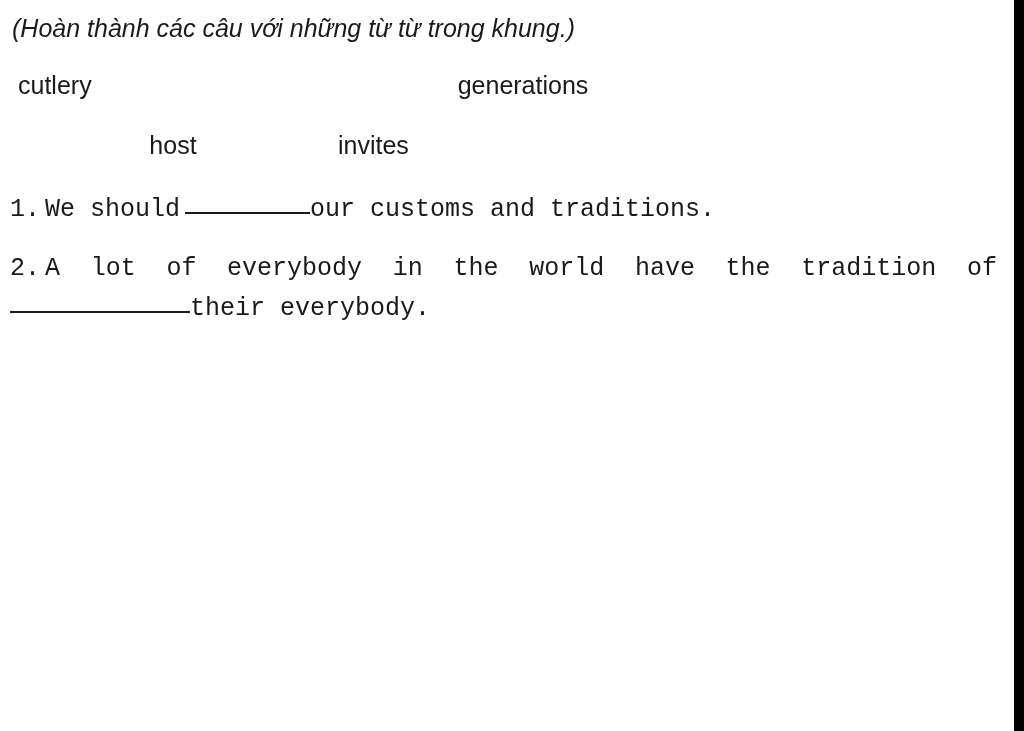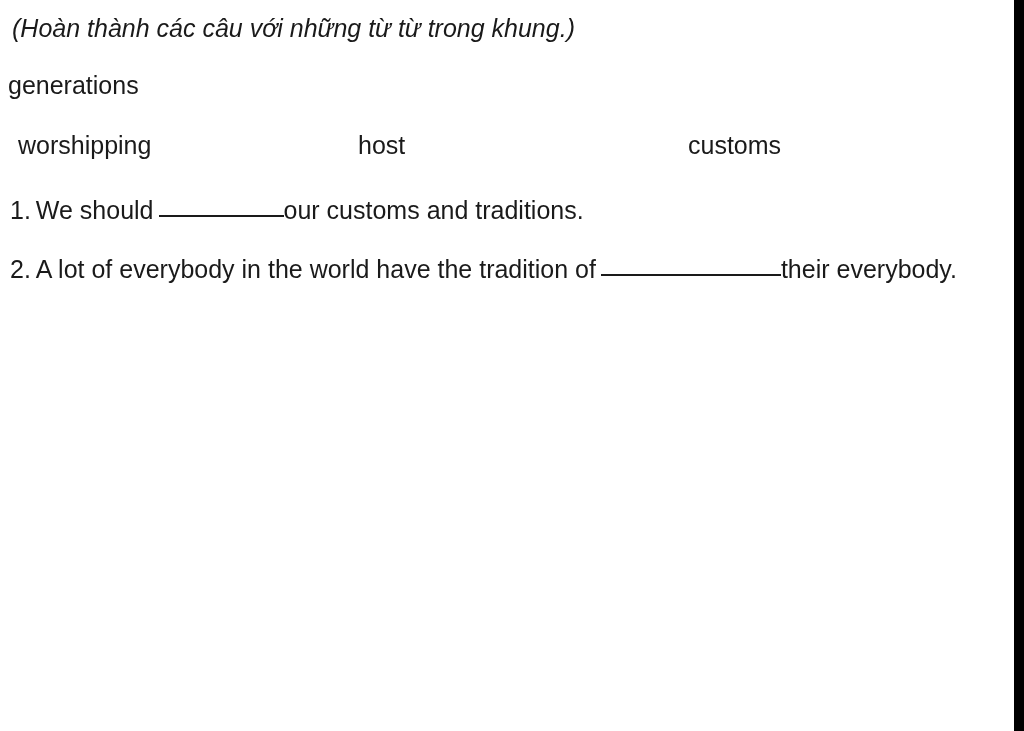--- a/index.html
+++ b/index.html
@@ -42,25 +42,26 @@
   }
   .wordbank-row {
     display: flex;
     margin-bottom: 30px;
   }
   .wordbank-cell {
     font-size: 25px;
     line-height: 30px;
   }
   .wordbank-cell.c1 { width: 340px; padding-left: 10px; }
-  .wordbank-cell.c2 { width: 330px; }
+  .wordbank-cell.c2 { width: 330px; text-align: center; }
   .wordbank-cell.c3 { width: 300px; }
 
   .questions {
     margin-top: 28px;
+    font-family: Liberation Mono, monospace;
   }
   .q {
     font-size: 25px;
     line-height: 40px;
     margin-bottom: 19px;
     padding-left: 2px;
   }
   .q.justify {
     text-align: justify;
     text-align-last: left;
@@ -80,26 +81,26 @@
 <body>
 
 <div class="page">
 
   <div class="right-edge"></div>
 
   <div class="instruction">(Hoàn thành các câu với những từ từ trong khung.)</div>
 
   <div class="wordbank">
     <div class="wordbank-row">
+      <div class="wordbank-cell c1">cutlery</div>
       <div class="wordbank-cell c2">generations</div>
     </div>
     <div class="wordbank-row">
-      <div class="wordbank-cell c1">worshipping</div>
       <div class="wordbank-cell c2">host</div>
-      <div class="wordbank-cell c3">customs</div>
+      <div class="wordbank-cell c3">invites</div>
     </div>
   </div>
 
   <div class="questions">
 
     <div class="q">
       <span>1.</span><span class="sp"></span><span>We should</span><span class="sp"></span><span class="blank b-short"></span><span>our customs and traditions.</span>
     </div>
 
     <div class="q justify">

